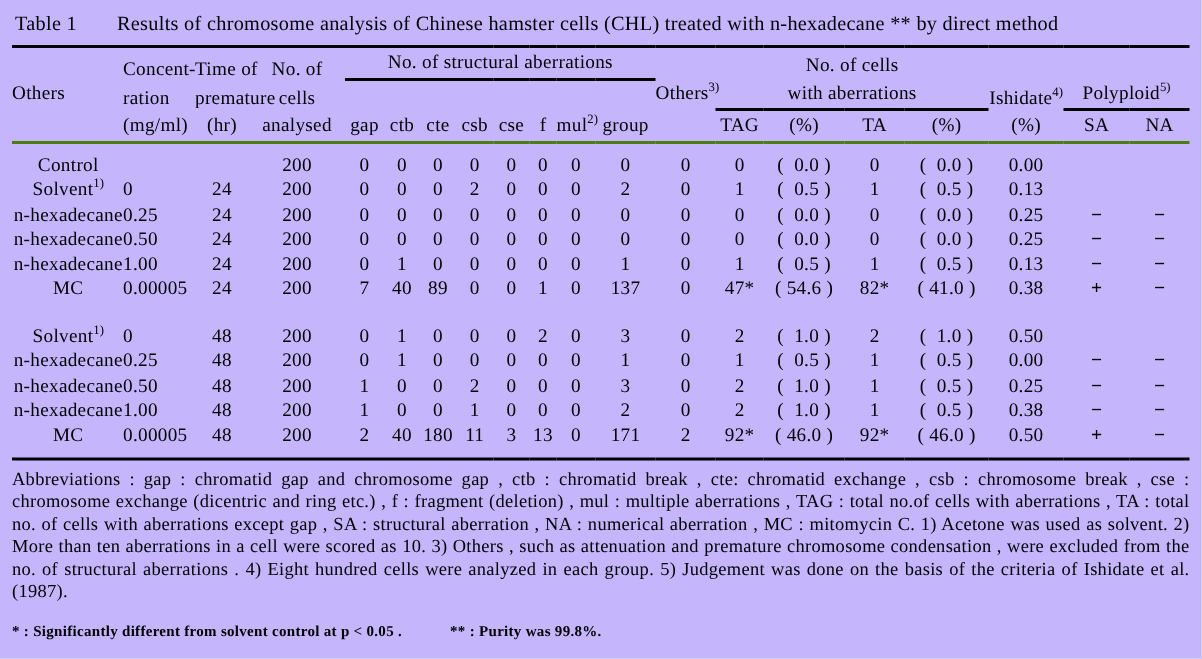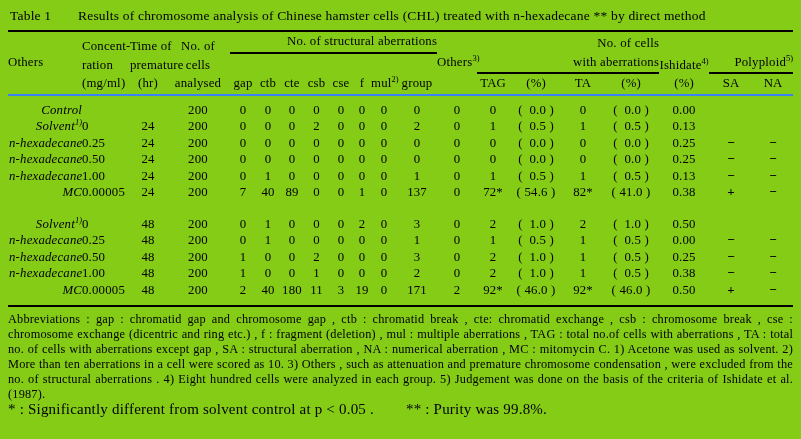--- a/index.html
+++ b/index.html
@@ -1,19 +1,19 @@
 <!DOCTYPE html>
 <html><head>
 <meta charset="utf-8">
 <style>
   * { box-sizing: border-box; }
   html, body { margin: 0; padding: 0; background: #e8e8e8; }
   .page {
     width: 801px; height: 439px;
-    background: #84cc16;
+    background: #c4b5fd;
     color: #000000;
     font-family: "Liberation Serif", "DejaVu Serif", serif;
     position: relative;
     padding: 7px 8px 6px 8px;
     overflow: hidden;
     letter-spacing: 0.2px;
   }
   .title-row { font-size: 13.5px; line-height: 18px; padding-left: 2px; white-space: nowrap; }
   .title-label { display: inline-block; width: 68px; }
 
@@ -28,34 +28,34 @@
     font-weight: normal;
     font-size: 12.8px;
     padding: 0;
     text-align: center;
     white-space: nowrap;
     overflow: visible;
   }
   thead th { line-height: 18.5px; vertical-align: bottom; padding-bottom: 1px; }
   thead th.vmid { vertical-align: middle; }
   .al { text-align: left; }
-  .hb { border-bottom: 2px solid #3b82f6; }          
-  .grp { border-bottom: 2px solid #000; text-align: right; }          
+  .hb { border-bottom: 2px solid #4d7c0f; }          
+  .grp { border-bottom: 2px solid #000; }          
   tbody td { height: 16.5px; line-height: 16.5px; vertical-align: middle; }
   tbody tr.first-row td { padding-top: 6px; height: 22px; }
   tbody tr.last-row td { border-bottom: 2px solid #000; padding-bottom: 7px; height: 23px; }
   tbody tr.spacer td { height: 15px; }
-  td.c-group { text-align: right; padding-left: 1px; font-style: italic; }
+  td.c-group { text-align: center; padding-left: 1px; }
   td.c-left { text-align: left; }
   td.pct { white-space: pre; }
   td.judge { font-weight: bold; font-size: 13px; }
   sup { font-size: 8.5px; line-height: 0; vertical-align: super; letter-spacing: 0; }
 
   .footnotes { margin-top: 5px; font-size: 12.3px; line-height: 15px; text-align: justify; width: 785px; }
-  .sig-row { font-size: 15px; line-height: 15px; margin-top: 0; }
+  .sig-row { font-size: 10px; line-height: 15px; margin-top: 12px; font-weight: bold; }
   .sig-row .purity { margin-left: 32px; }
 </style>
 </head>
 <body>
 
 <div class="page">
 
   <div class="title-row">
     <span class="title-label">Table 1</span><span>Results of chromosome analysis of Chinese hamster cells (CHL) treated with n-hexadecane ** by direct method</span>
   </div>
@@ -258,21 +258,21 @@
           <td>200</td>
           <td>7</td>
           <td>40</td>
           <td>89</td>
           <td>0</td>
           <td>0</td>
           <td>1</td>
           <td>0</td>
           <td>137</td>
           <td>0</td>
-          <td>72*</td>
+          <td>47*</td>
           <td class="pct">( 54.6 )</td>
           <td>82*</td>
           <td class="pct">( 41.0 )</td>
           <td>0.38</td>
           <td class="judge">+</td>
           <td class="judge">−</td>
         </tr>
         <tr class="spacer">
           <td colspan="20"></td>
         </tr>
@@ -367,21 +367,21 @@
         <tr class="last-row">
           <td class="c-group">MC</td>
           <td class="c-left">0.00005</td>
           <td>48</td>
           <td>200</td>
           <td>2</td>
           <td>40</td>
           <td>180</td>
           <td>11</td>
           <td>3</td>
-          <td>19</td>
+          <td>13</td>
           <td>0</td>
           <td>171</td>
           <td>2</td>
           <td>92*</td>
           <td class="pct">( 46.0 )</td>
           <td>92*</td>
           <td class="pct">( 46.0 )</td>
           <td>0.50</td>
           <td class="judge">+</td>
           <td class="judge">−</td>

